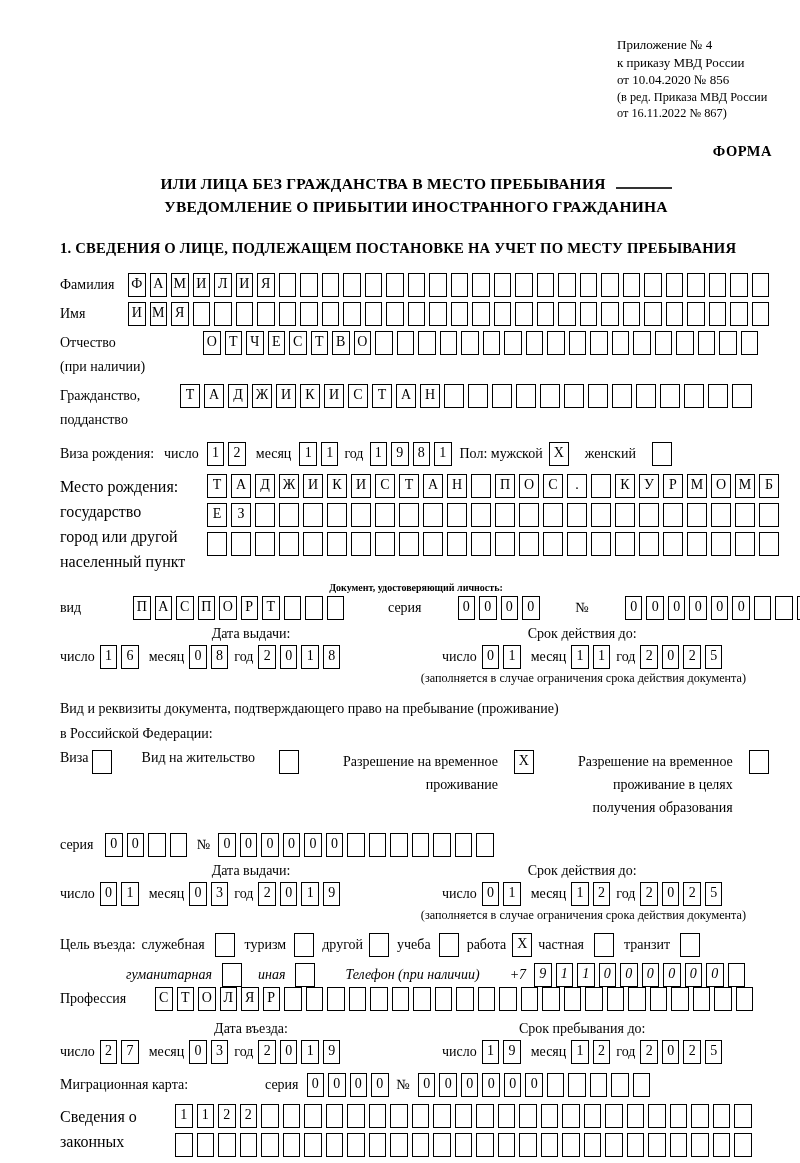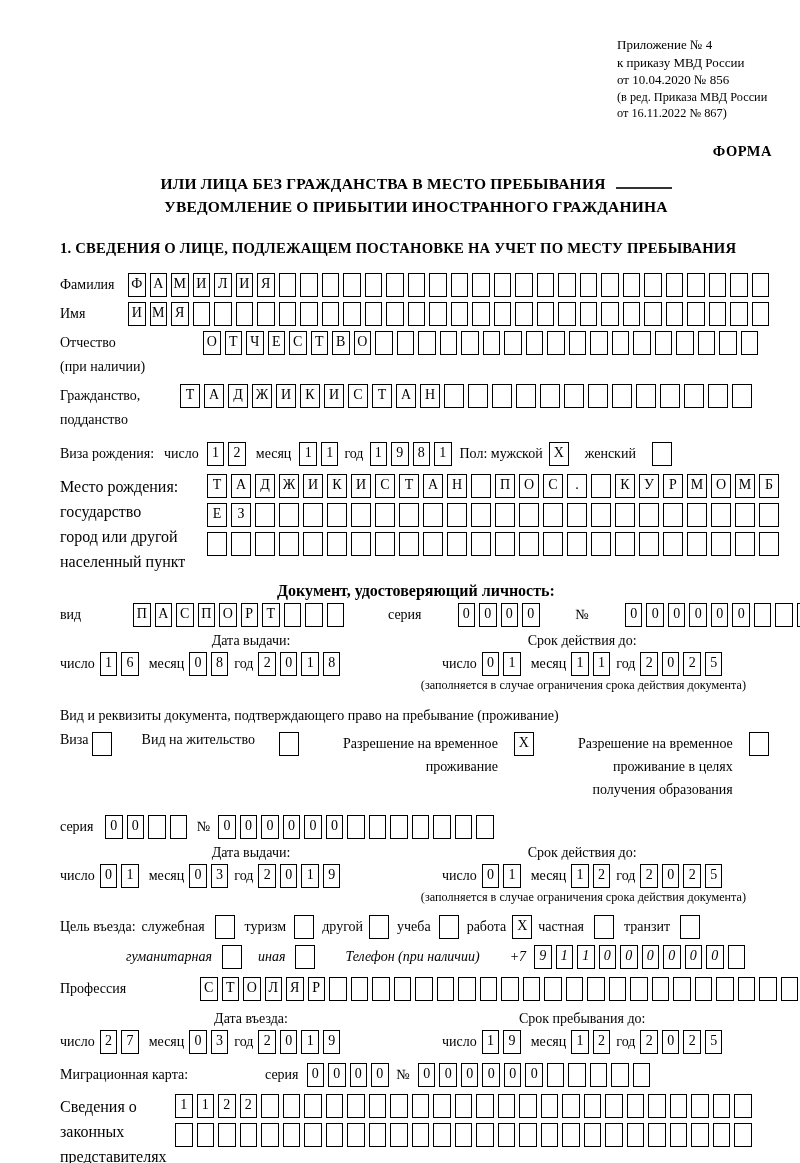--- a/index.html
+++ b/index.html
@@ -36,21 +36,21 @@
     border:1.6px solid #000; text-align:center; font-size:14px; line-height:20px;
   }
   .g6 { margin-left:6px; } .g8 { margin-left:8px; } .g10 { margin-left:10px; }
   .g16 { margin-left:16px; } .g24 { margin-left:24px; } .g30 { margin-left:30px; }
 
   
   .labcol { flex:0 0 auto; line-height:25px; font-size:16px; white-space:pre-line; }
   .rowstack > .cells { margin-top:5px; }
   .rowstack > .cells:first-child { margin-top:0; }
 
-  .dochead { text-align:center; font-weight:bold; font-size:16px; margin-top:8px; }
+  .dochead { text-align:center; font-weight:bold; font-size:10px; margin-top:8px; }
 
   
   .dates { display:flex; margin-top:6px; }
   .dg { }
   .dg-left { width:382px; }
   .dg .head { text-align:center; font-size:14px; margin-bottom:3px; }
   .dline { display:flex; align-items:center; }
   .dline .cells { margin-left:5px; }
   .dates-foot { font-size:12.2px; text-align:right; margin-right:26px; margin-top:2px; }
 
@@ -410,20 +410,21 @@
             <span class="cell">2</span>
             <span class="cell">5</span>
           </div>
       </div>
     </div>
   </div>
   <div class="dates-foot">(заполняется в случае ограничения срока действия документа)</div>
 
   <div class="intro">
     <div>Вид и реквизиты документа, подтверждающего право на пребывание (проживание)</div>
+    <div>в Российской Федерации:</div>
   </div>
 
   <div class="permits">
     <span>Виза</span>
     <span class="chk" style="margin-left:3px;"></span>
     <span class="g30">Вид на жительство</span>
     <span class="chk g24"></span>
     <div class="ml center g24">Разрешение на временное
 проживание</div>
     <span class="chk g16">X</span>
@@ -539,21 +540,21 @@
         <span class="cell">0</span>
         <span class="cell">0</span>
         <span class="cell">0</span>
         <span class="cell">0</span>
         <span class="cell">0</span>
         <span class="cell">0</span>
         <span class="cell"></span>
       </div>
   </div>
 
-  <div class="row" style="margin-top:8px;gap:45px;">
+  <div class="row" style="margin-top:0;">
     <span class="lbl" style="width:95px;">Профессия</span>
     <div class="cells">
         <span class="cell">С</span>
         <span class="cell">Т</span>
         <span class="cell">О</span>
         <span class="cell">Л</span>
         <span class="cell">Я</span>
         <span class="cell">Р</span>
         <span class="cell"></span>
         <span class="cell"></span>

